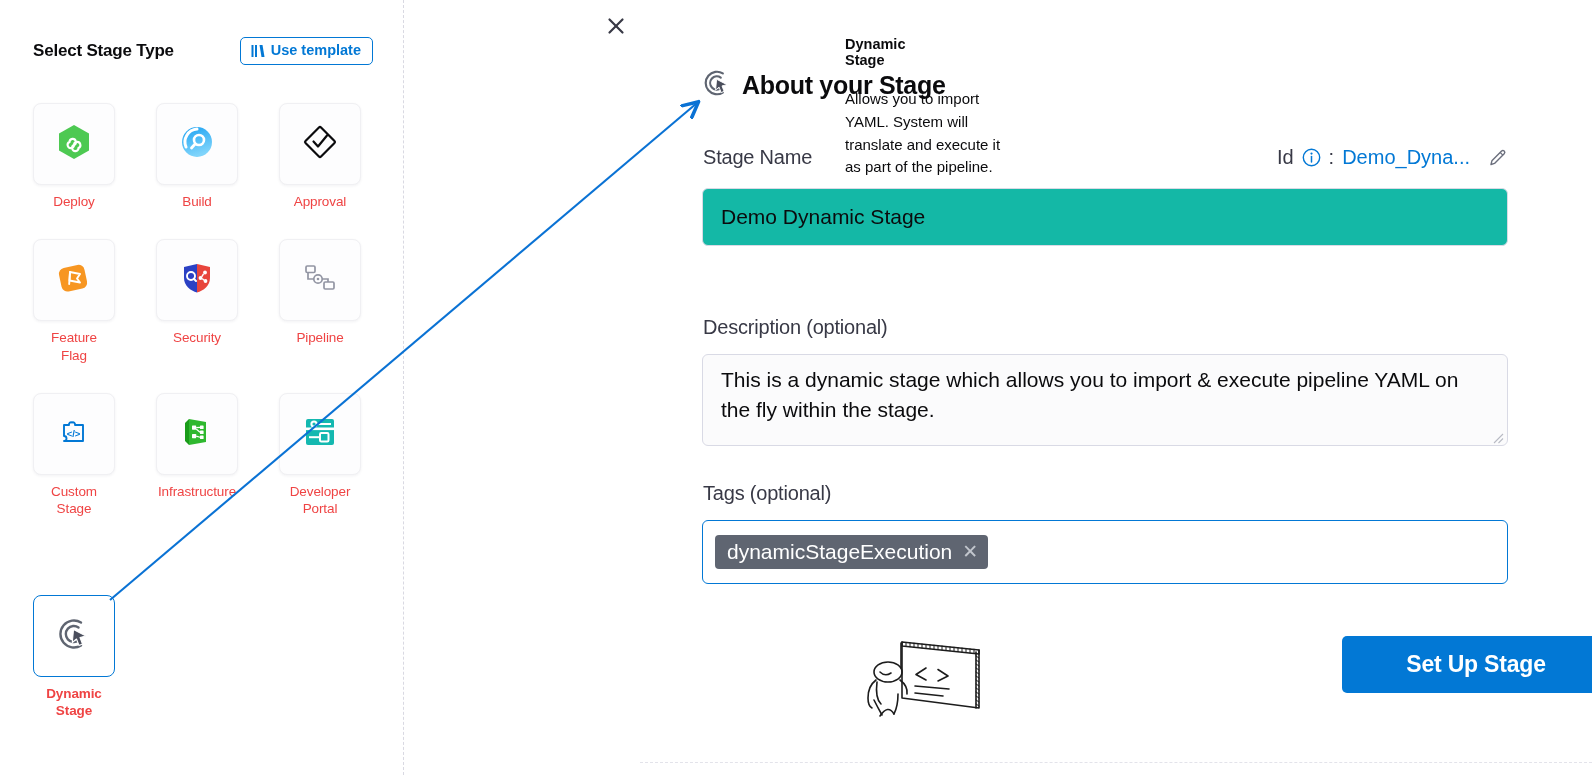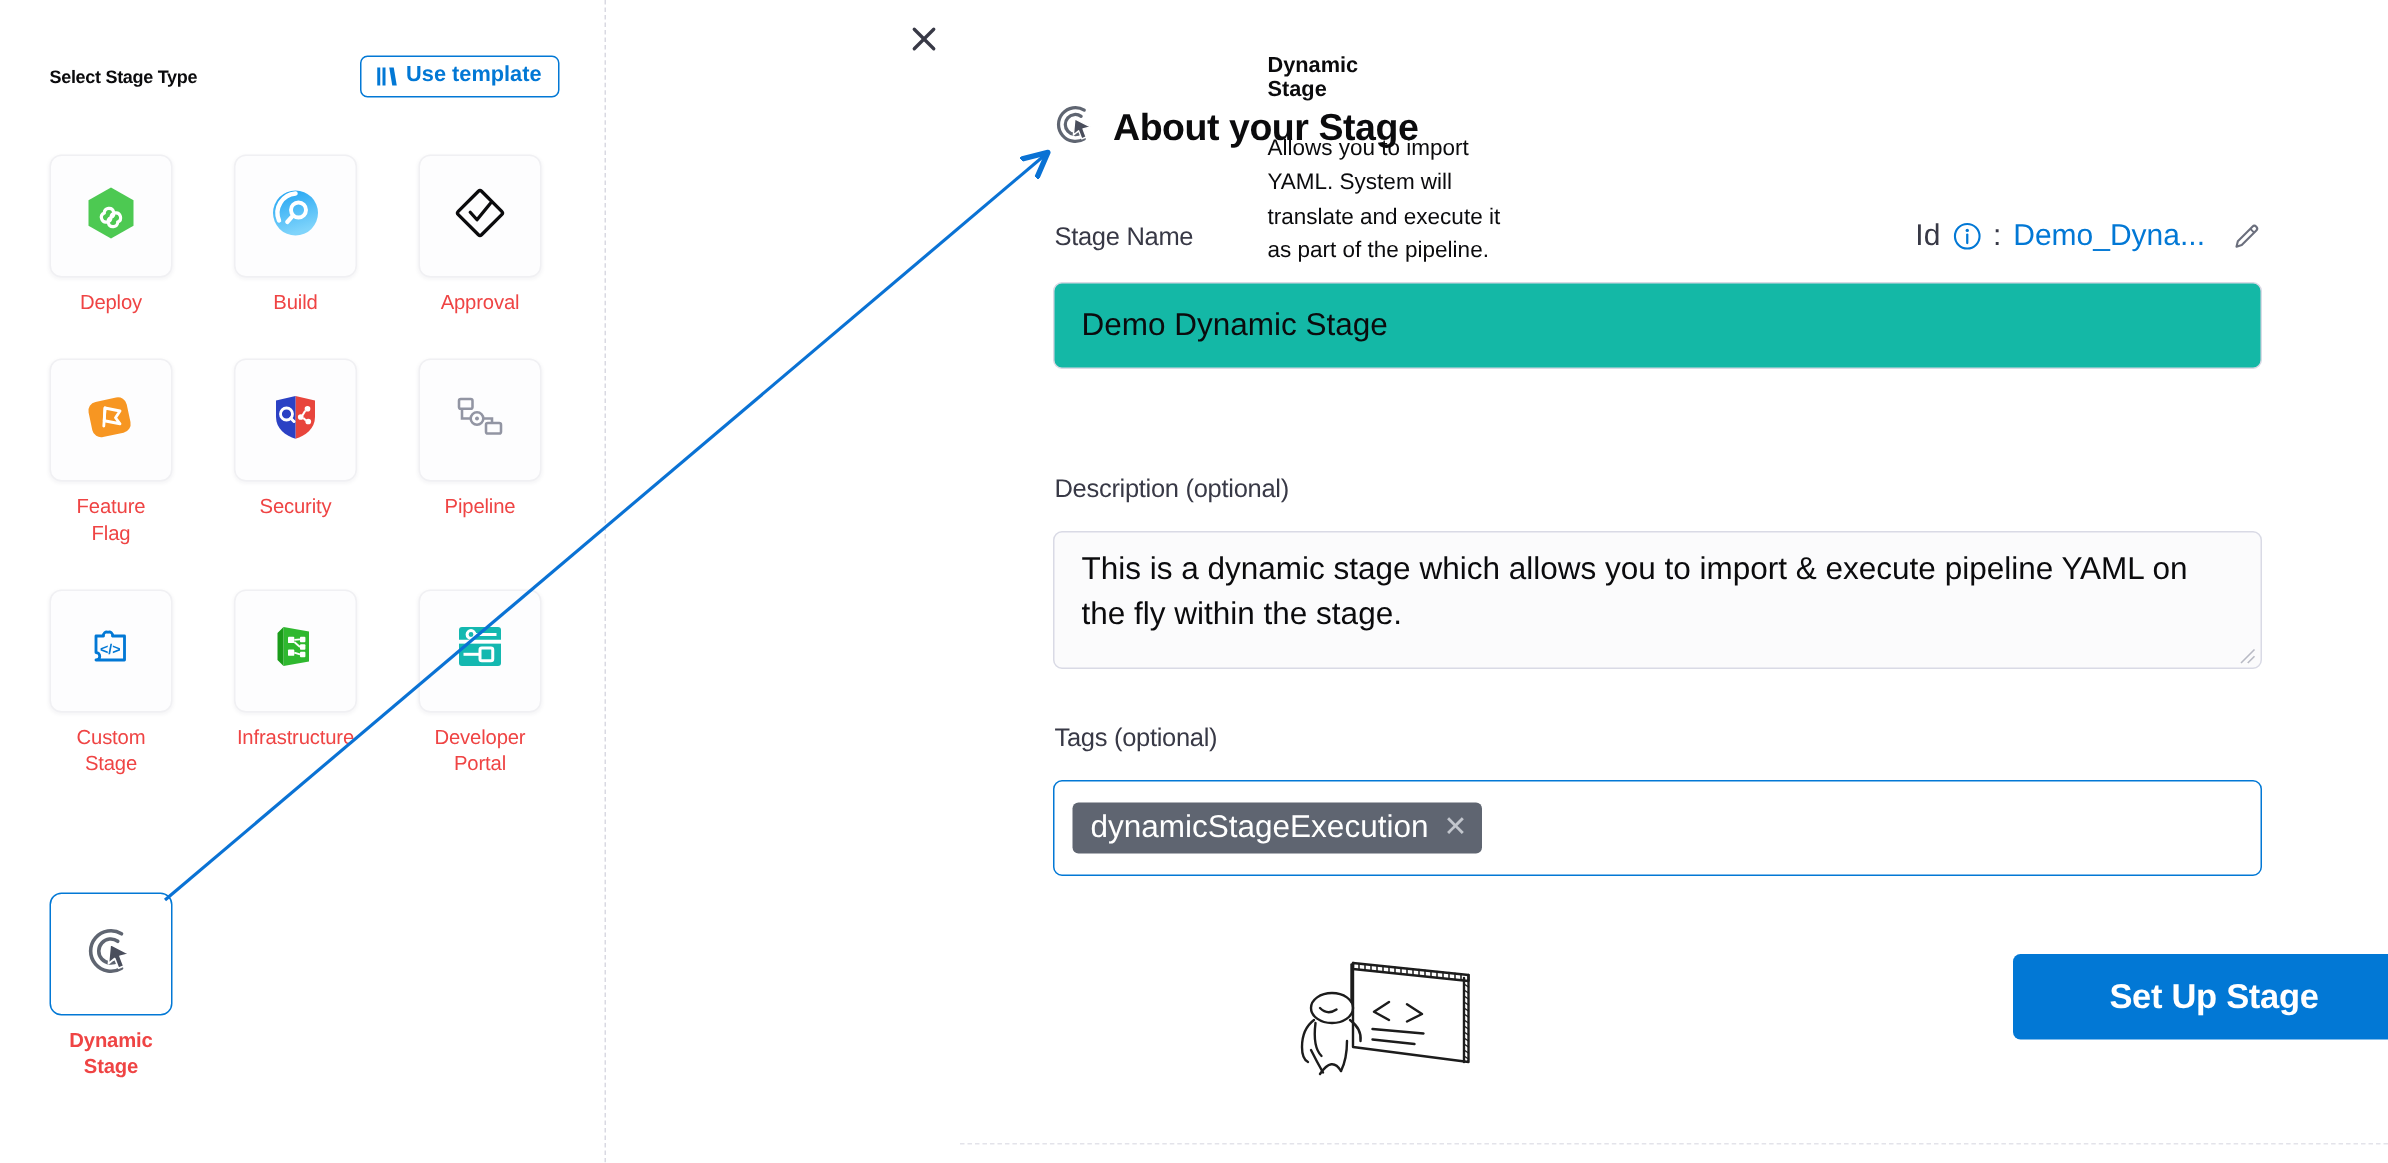--- a/index.html
+++ b/index.html
@@ -18,21 +18,21 @@
     position: absolute; left: 0; top: 0;
     width: 403px; height: 775px;
     padding: 0;
   }
   #left-header {
     position: absolute; left: 33px; top: 36px;
     width: 340px; height: 30px;
     display: flex; align-items: center; justify-content: space-between;
   }
   #select-stage-type-title {
-    font-size: 12px; font-weight: bold; color: #0b0b0d;
+    font-size: 17px; font-weight: bold; color: #0b0b0d;
     letter-spacing: -0.2px;
   }
   #use-template-button {
     display: flex; align-items: center; gap: 6px;
     border: 1px solid #0278d5; border-radius: 5px;
     background: #ffffff; color: #0278d5;
     font-size: 14.5px; font-weight: bold;
     padding: 5px 11px 6px 10px;
     cursor: pointer; line-height: 1;
     font-family: "Liberation Sans", sans-serif;
@@ -121,21 +121,21 @@
   #about-row {
     position: absolute; left: 62px; top: 68px;
     display: flex; align-items: center; gap: 10px;
   }
   #about-title {
     font-size: 25px; font-weight: bold; color: #0b0b0d;
     letter-spacing: -0.3px;
   }
 
   .field-label {
-    font-size: 17px; color: #383946; letter-spacing: -0.2px;
+    font-size: 20px; color: #383946; letter-spacing: -0.2px;
   }
   #stage-name-label-row {
     position: absolute; left: 63px; top: 146px;
     width: 805px;
     display: flex; align-items: center; justify-content: space-between;
   }
   #id-group { display: flex; align-items: center; gap: 8px; }
   #id-text { font-size: 20px; color: #383946; }
   #id-info-icon { width: 19px; height: 19px; display:inline-block; }
   #id-colon { font-size: 20px; color: #383946; }

